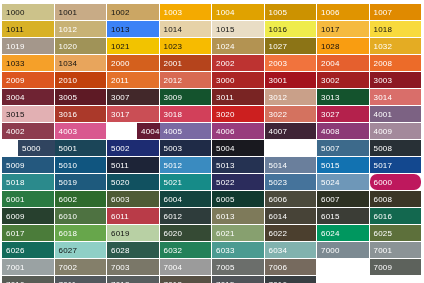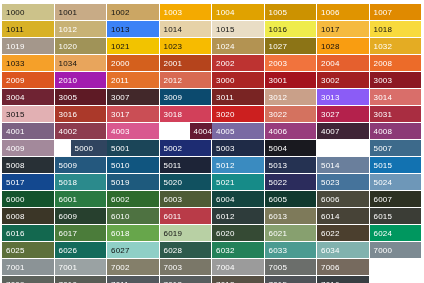--- a/index.html
+++ b/index.html
@@ -136,21 +136,21 @@
     </div>
     <div class="swatch dark" style="background-color: rgb(229, 96, 46);">
       <span class="code">2004</span>
     </div>
     <div class="swatch dark" style="background-color: rgb(236, 107, 41);">
       <span class="code">2008</span>
     </div>
     <div class="swatch dark" style="background-color: rgb(220, 86, 32);">
       <span class="code">2009</span>
     </div>
-    <div class="swatch dark" style="background-color: #a21caf; padding-left: 46px;">
+    <div class="swatch dark" style="background-color: #c2410c; padding-left: 46px;">
       <span class="code">2010</span>
     </div>
     <div class="swatch dark" style="background-color: rgb(228, 113, 42);">
       <span class="code">2011</span>
     </div>
     <div class="swatch dark" style="background-color: rgb(216, 106, 82);">
       <span class="code">2012</span>
     </div>
     <div class="swatch dark" style="background-color: rgb(171, 37, 36);">
       <span class="code">3000</span>
@@ -166,30 +166,30 @@
     </div>
     <div class="swatch dark" style="background-color: rgb(111, 35, 51);">
       <span class="code">3004</span>
     </div>
     <div class="swatch dark" style="background-color: rgb(94, 26, 37); padding-left: 40px;">
       <span class="code">3005</span>
     </div>
     <div class="swatch dark" style="background-color: rgb(66, 40, 42);">
       <span class="code">3007</span>
     </div>
-    <div class="swatch dark" style="background-color: #0c4a6e;">
+    <div class="swatch dark" style="background-color: #14532d;">
       <span class="code">3009</span>
     </div>
     <div class="swatch dark" style="background-color: rgb(121, 36, 35);">
       <span class="code">3011</span>
     </div>
     <div class="swatch dark" style="background-color: rgb(201, 160, 137);">
       <span class="code">3012</span>
     </div>
-    <div class="swatch dark" style="background-color: #8b5cf6;">
+    <div class="swatch dark" style="background-color: #14532d;">
       <span class="code">3013</span>
     </div>
     <div class="swatch dark" style="background-color: rgb(217, 110, 106);">
       <span class="code">3014</span>
     </div>
     <div class="swatch light" style="background-color: rgb(226, 176, 179);">
       <span class="code">3015</span>
     </div>
     <div class="swatch dark" style="background-color: rgb(171, 57, 42);">
       <span class="code">3016</span>
@@ -202,23 +202,20 @@
     </div>
     <div class="swatch dark" style="background-color: rgb(204, 31, 31);">
       <span class="code">3020</span>
     </div>
     <div class="swatch dark" style="background-color: rgb(212, 114, 95);">
       <span class="code">3022</span>
     </div>
     <div class="swatch dark" style="background-color: rgb(180, 33, 76);">
       <span class="code">3027</span>
     </div>
-    <div class="swatch dark" style="background-color: rgb(169, 45, 65);">
-      <span class="code">3031</span>
-    </div>
     <div class="swatch dark" style="background-color: rgb(124, 98, 131);">
       <span class="code">4001</span>
     </div>
     <div class="swatch dark" style="background-color: rgb(141, 59, 78);">
       <span class="code">4002</span>
     </div>
     <div class="swatch dark" style="background-color: rgb(217, 88, 143);">
       <span class="code">4003</span>
     </div>
     <div class="swatch dark" style="background-color: rgb(101, 26, 51); margin-left: 30px;">
@@ -301,21 +298,21 @@
     </div>
     <div class="swatch dark" style="background-color: rgb(43, 44, 92);">
       <span class="code">5022</span>
     </div>
     <div class="swatch dark" style="background-color: rgb(69, 115, 155);">
       <span class="code">5023</span>
     </div>
     <div class="swatch dark" style="background-color: rgb(110, 151, 184);">
       <span class="code">5024</span>
     </div>
-    <div class="swatch dark" style="background-color: #14532d;">
+    <div class="swatch dark" style="background-color: #be185d; border-radius: 7px;">
       <span class="code">6000</span>
     </div>
     <div class="swatch dark" style="background-color: rgb(42, 122, 66);">
       <span class="code">6001</span>
     </div>
     <div class="swatch dark" style="background-color: rgb(46, 107, 45);">
       <span class="code">6002</span>
     </div>
     <div class="swatch dark" style="background-color: rgb(78, 91, 54);">
       <span class="code">6003</span>

